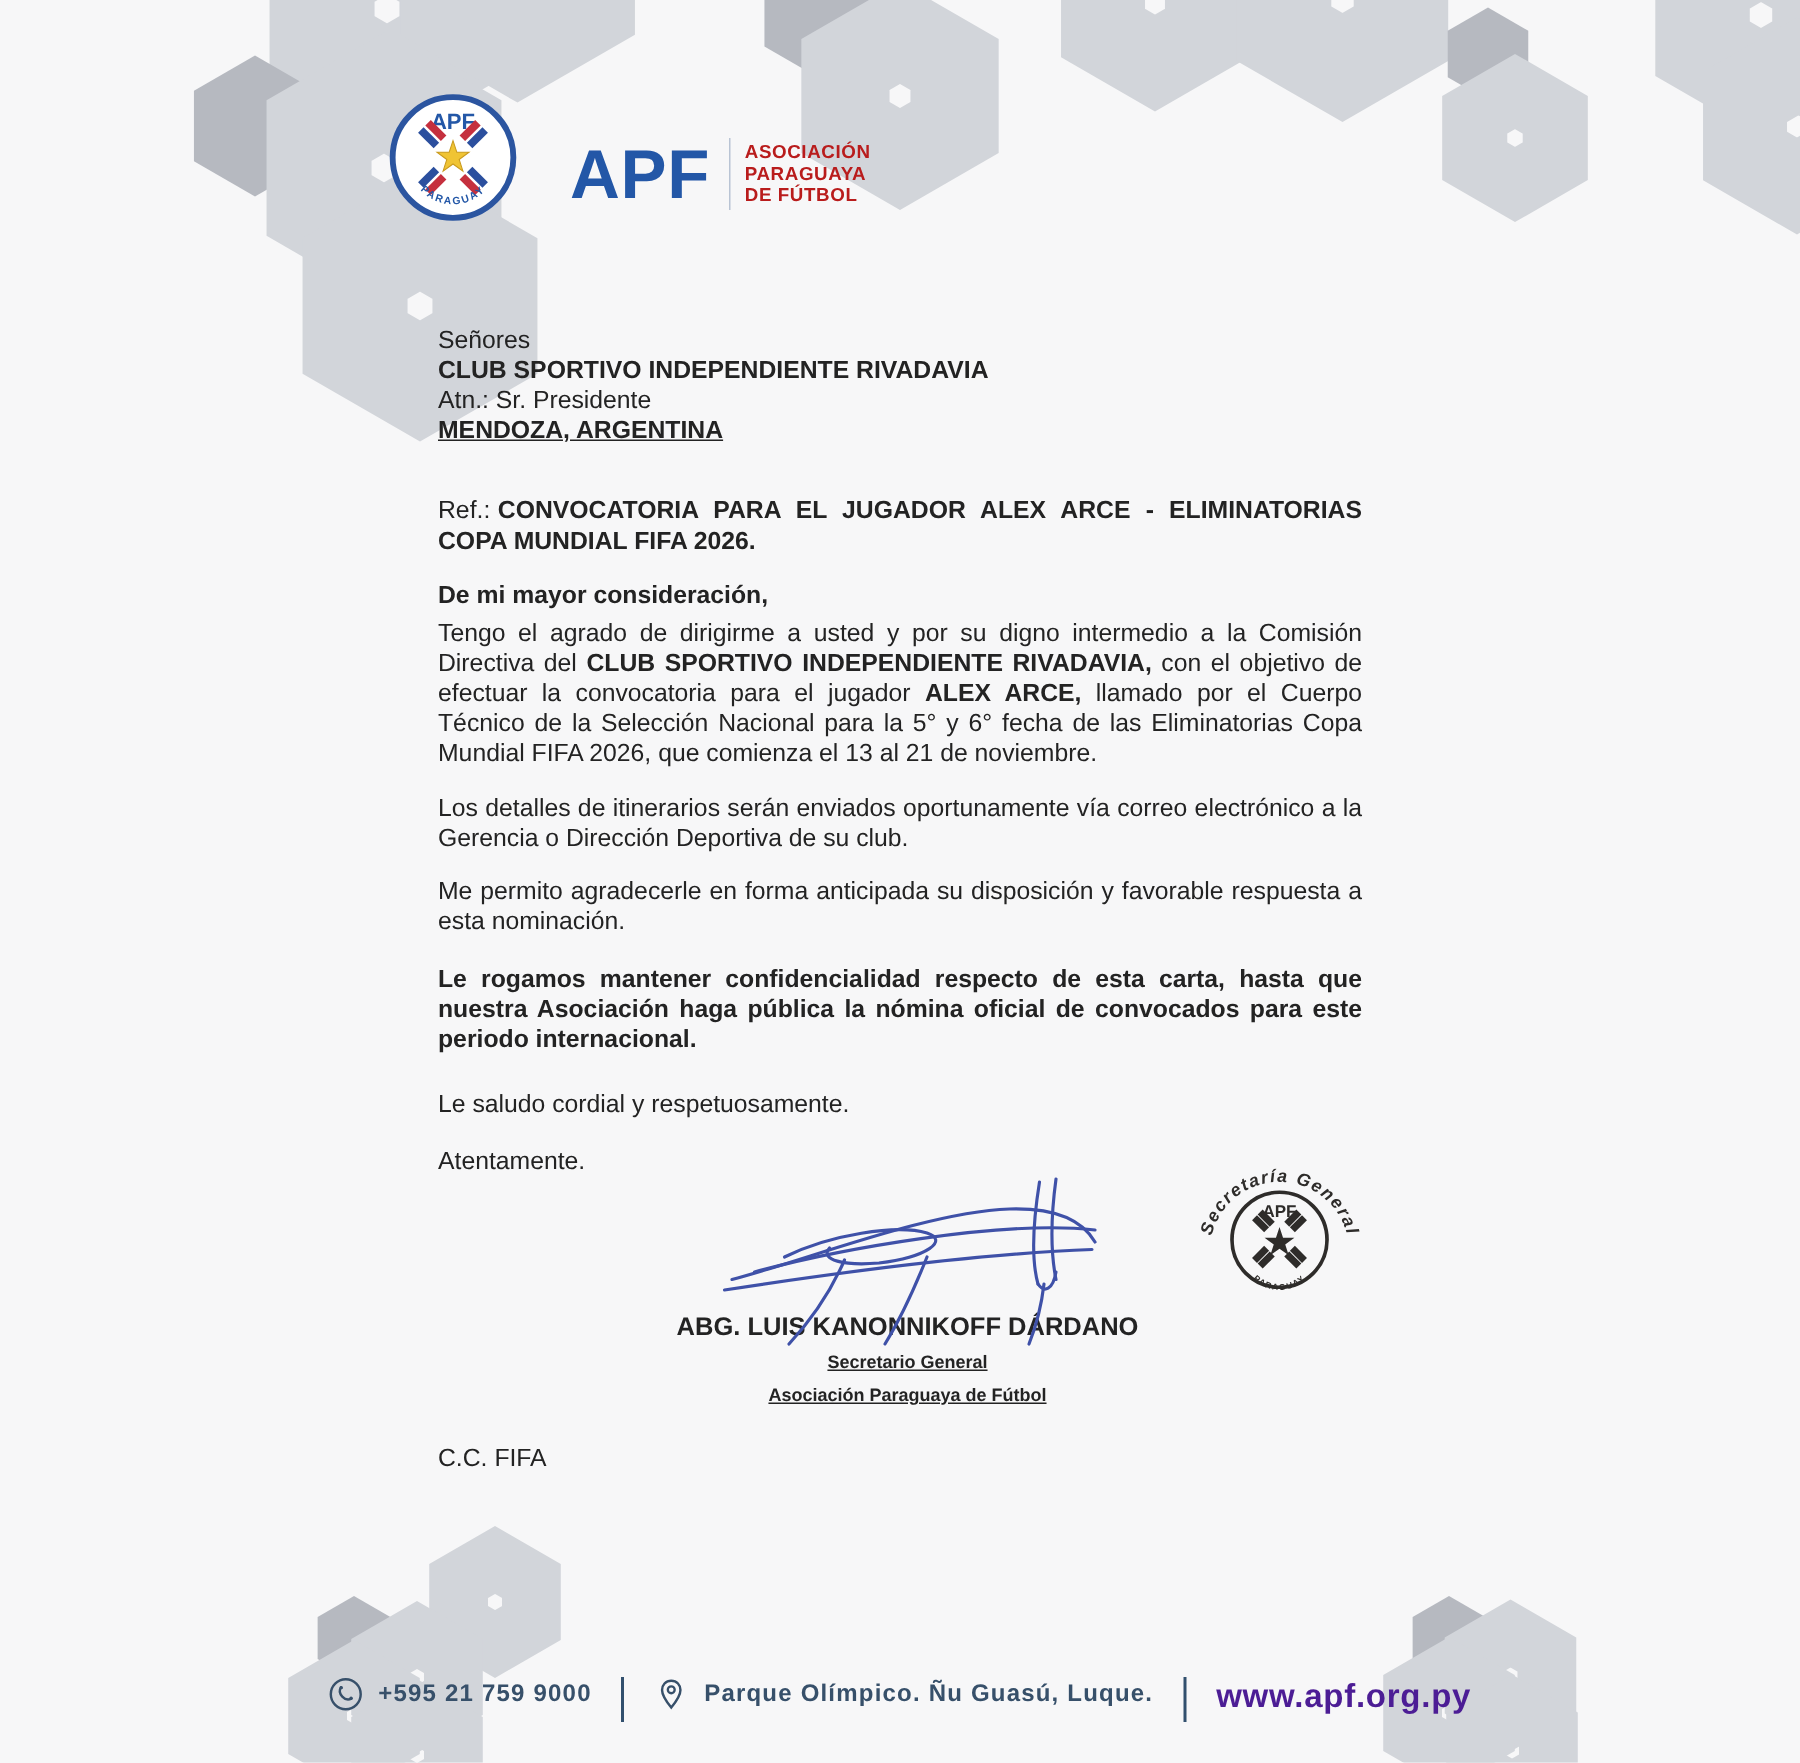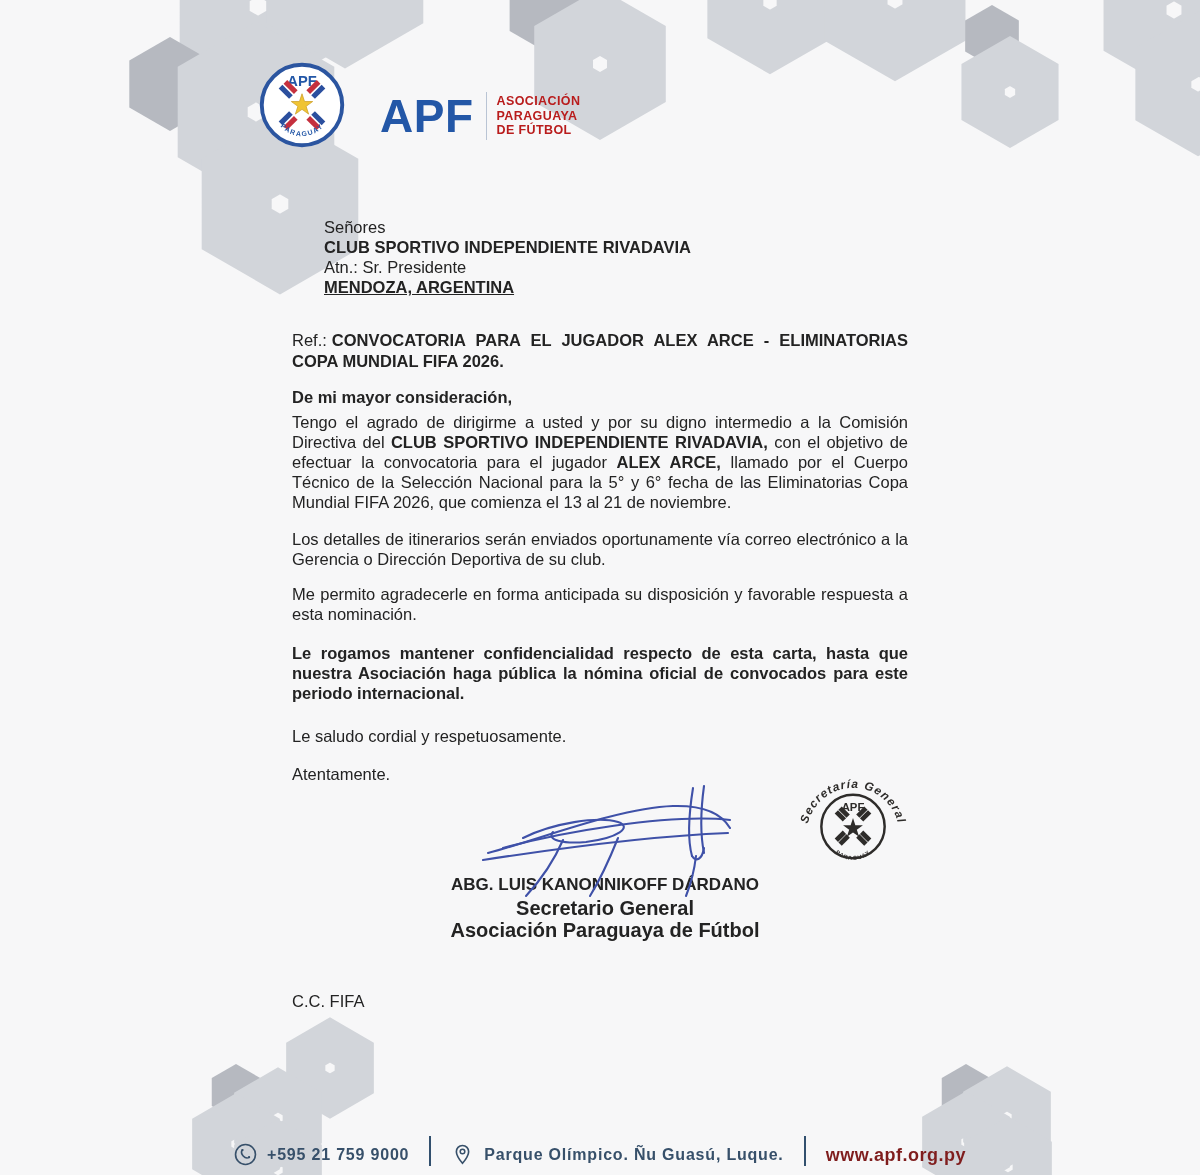--- a/index.html
+++ b/index.html
@@ -21,52 +21,52 @@
   .badge-svg { width:88px; height:90px; }
   .wordmark-wrap { display:flex; align-items:center; margin-left:34px; margin-top:22px; }
   .wordmark { font-size:46px; font-weight:bold; color:#2357a7; letter-spacing:0.5px; line-height:1; }
   .wm-divider { width:1px; height:48px; background:#b9c4d4; margin:0 10px 0 12px; }
   .org-lines { font-size:12.5px; font-weight:bold; color:#b91c1c; line-height:14.5px; letter-spacing:0.4px; }
 
   
   .letter { position:absolute; left:292px; top:195px; width:616px; z-index:2;
             font-size:16.5px; line-height:20px; }
   .date-line { text-align:right; margin-top:8px; font-size:17px; }
-  .recipient { margin-top:22px;margin-left:32px; }
+  .recipient { margin-top:22px; }
   .recipient .bold { font-weight:bold; }
   .recipient .underline { font-weight:bold; text-decoration:underline; }
   .ref { margin-top:33px; line-height:21px; }
   .ref .ref-label { margin-right:5px; }
   .ref b { font-weight:bold; }
   .greeting { margin-top:15px; font-weight:bold; }
   .para { text-align:justify; }
   .p1 { margin-top:5px; }
   .p2 { margin-top:17px; }
   .p3 { margin-top:19px; font-weight:bold; }
   .p4 { margin-top:15px; }
   .p5 { margin-top:23px; }
   .closing { margin-top:18px; }
 
   
   .sig-scribble { position:absolute; left:468px; top:778px; width:300px; height:128px; z-index:3; }
   .stamp { position:absolute; left:795px; top:766px; width:116px; height:104px; z-index:2; }
   .sig-block { position:absolute; left:440px; top:874px; width:330px; text-align:center; z-index:2;
                font-weight:bold; line-height:22.5px; }
   .sig-name { font-size:17px; }
-  .sig-title, .sig-org { font-size:20px; }
-  .cc-line { position:absolute; left:292px; top:992px; font-size:16.5px; z-index:2; }
+  .sig-title, .sig-org { font-size:12px;text-decoration:underline; }
+  .cc-line { position:absolute; left:292px; top:963px; font-size:16.5px; z-index:2; }
 
   
   .footer { position:absolute; left:0; top:1118px; width:1200px; height:48px; z-index:2;
-            display:flex; align-items:flex-end; justify-content:center;
+            display:flex; align-items:flex-start; justify-content:center;
             color:#37506a; font-size:16px; letter-spacing:0.8px; font-weight:bold; }
   .footer .item { display:flex; align-items:center; gap:10px; }
   .footer .f-icon { width:23px; height:23px; flex:0 0 auto; }
   .footer .divider { width:2px; height:30px; background:#32506e; margin:0 20px; }
-  .footer .website { font-size:18px; font-weight:bold; color:#7f1d1d; letter-spacing:0.5px; }
+  .footer .website { font-size:22px; font-weight:bold; color:#4c1d95; letter-spacing:0.5px; }
 </style>
 </head>
 <body>
 
 <svg id="hex-bg" viewBox="0 0 1200 1175" xmlns="http://www.w3.org/2000/svg">
   <defs>
     <path id="hex" d="M0,-1 L0.866,-0.5 L0.866,0.5 L0,1 L-0.866,0.5 L-0.866,-0.5 Z"></path>
   </defs>
 
   <g>

